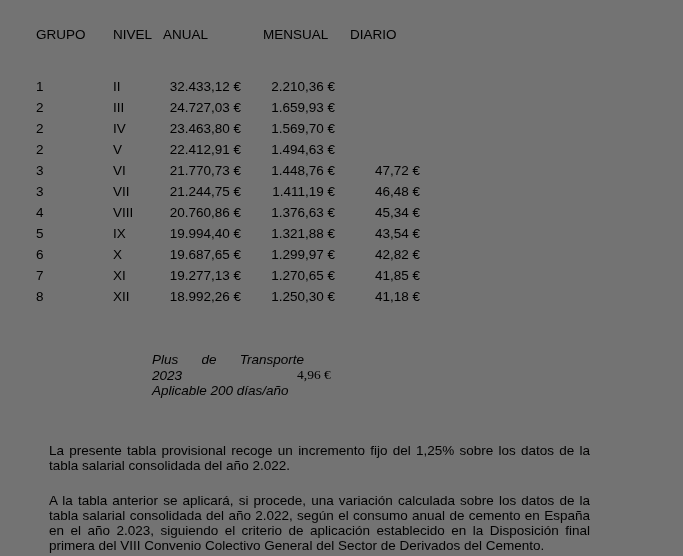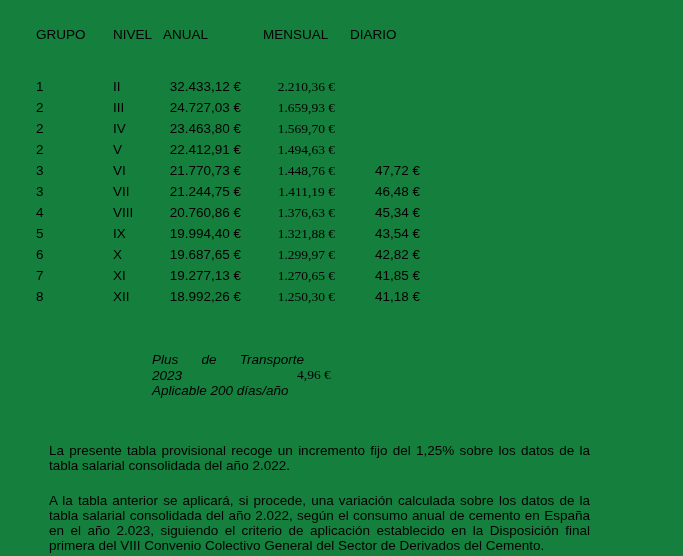--- a/index.html
+++ b/index.html
@@ -4,37 +4,37 @@
 <style>
   html, body {
     margin: 0;
     padding: 0;
     background: #ffffff;
   }
   .page {
     position: relative;
     width: 683px;
     height: 556px;
-    background: #15803d;
+    background: #737373;
     font-family: "Liberation Sans", "DejaVu Sans", sans-serif;
     font-size: 13.5px;
     color: #000000;
     overflow: hidden;
   }
   
   .thead { position: absolute; top: 27px; left: 0; width: 100%; height: 16px; }
   .trow  { position: absolute; left: 0; width: 100%; height: 21px; }
   .c { position: absolute; white-space: nowrap; }
   .c-grupo   { left: 36px;  width: 60px;  text-align: left; }
   .c-nivel   { left: 113px; width: 50px;  text-align: left; }
   .h-anual   { left: 163px; width: 60px;  text-align: left; }
   .h-mensual { left: 263px; width: 75px;  text-align: left; }
   .h-diario  { left: 350px; width: 60px;  text-align: left; }
   .c-anual   { left: 140px; width: 101px; text-align: right; }
-  .c-mensual { left: 245px; width: 90px;  text-align: right; font-family: Liberation Serif, serif; }
+  .c-mensual { left: 245px; width: 90px;  text-align: right; }
   .c-diario  { left: 340px; width: 80px;  text-align: right; }
   
   .transport {
     position: absolute;
     left: 110px;
     top: 352px;
     width: 152px;
     font-style: italic;
     line-height: 15.5px;
     margin-left: 42px;

